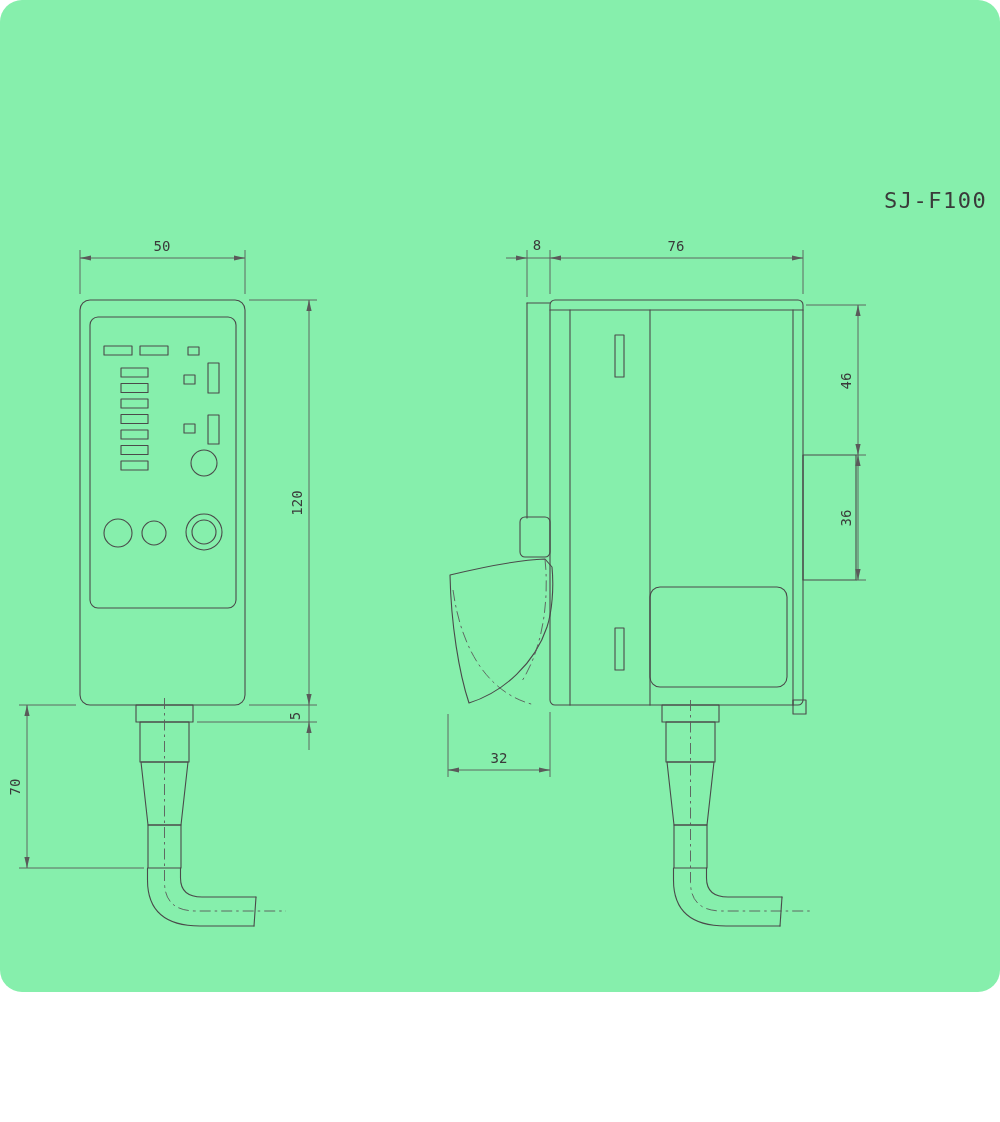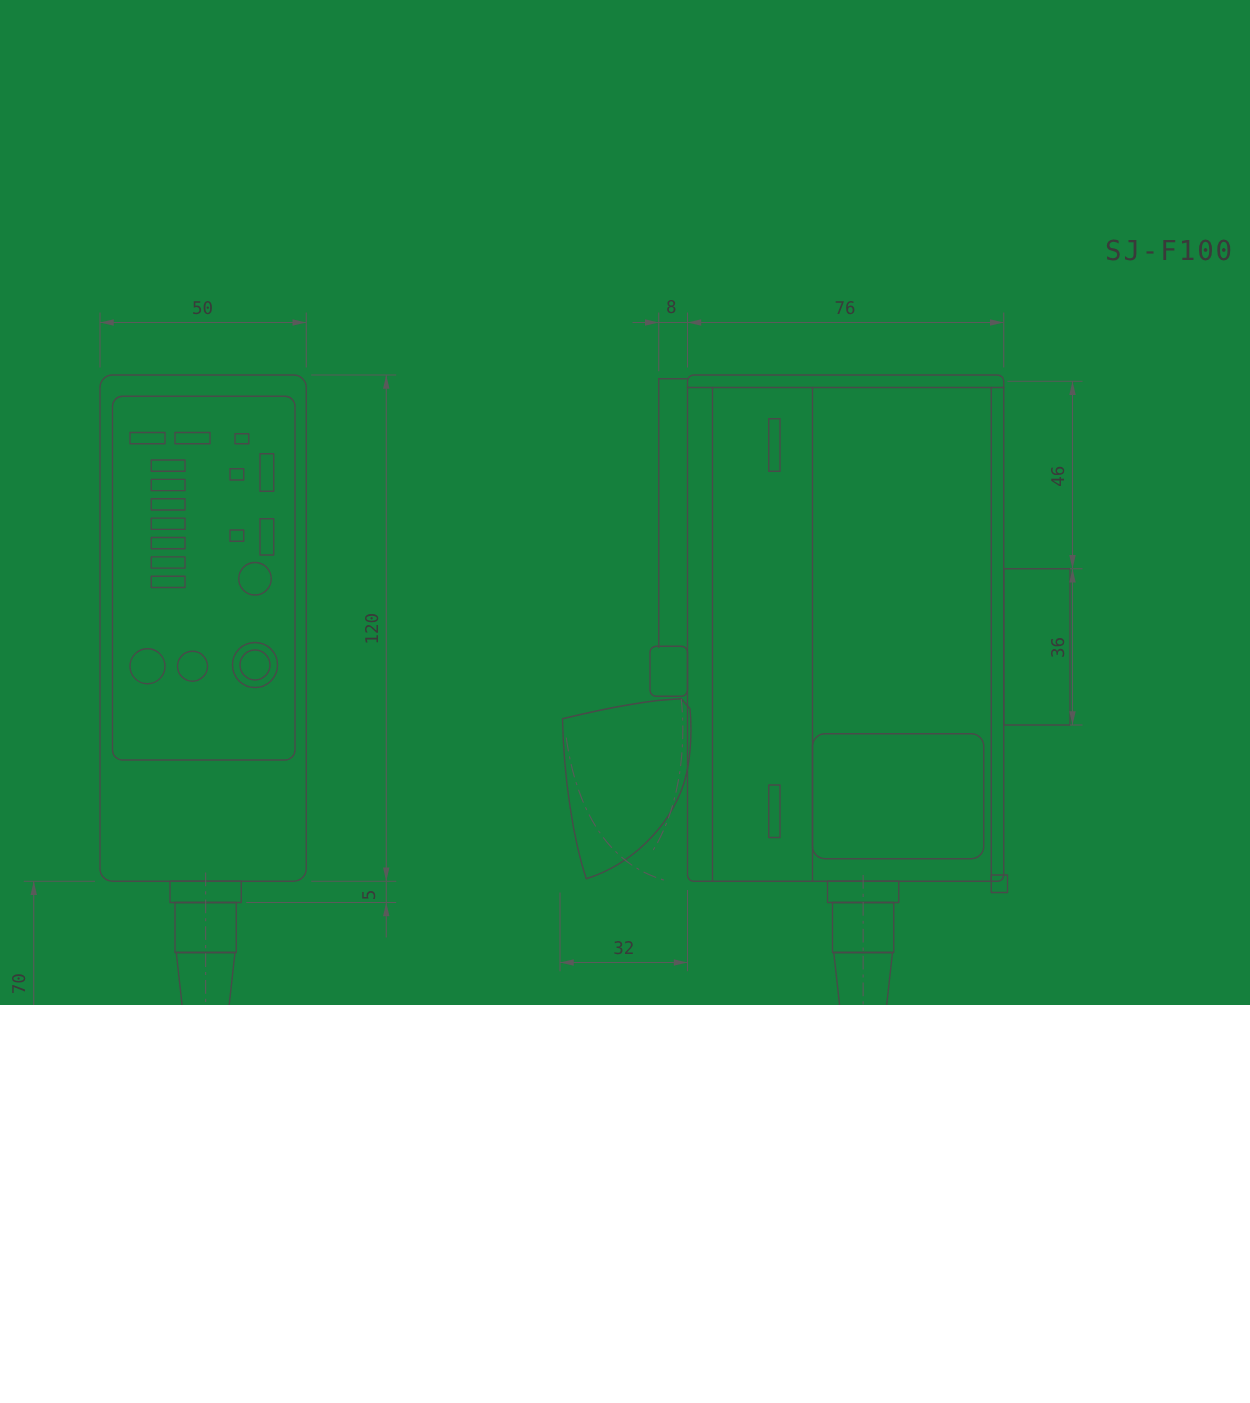--- a/index.html
+++ b/index.html
@@ -1,17 +1,17 @@
 <!DOCTYPE html>
 <html><head>
 <meta charset="utf-8">
 <style>
   html,body{margin:0;padding:0;background:#fff;}
-  .page{position:relative;width:1000px;height:804px;background:#15803d;overflow:hidden;
-        font-family:"DejaVu Sans Mono","Liberation Mono",monospace;}
+  .page{position:relative;width:1000px;height:992px;background:#86efac;overflow:hidden;
+        font-family:"DejaVu Sans Mono","Liberation Mono",monospace;border-radius:22px;}
   svg{display:block;}
   .ln{stroke:#4a4a4a;stroke-width:1.1;fill:none;stroke-linejoin:round;stroke-linecap:round;}
   .thin{stroke:#5a5a5a;stroke-width:0.9;fill:none;stroke-linecap:butt;}
   .phantom{stroke:#5a5a5a;stroke-width:0.9;fill:none;stroke-dasharray:11 4 2.5 4;}
   .arr{fill:#5a5a5a;stroke:none;}
   .dimtext{font-family:"DejaVu Sans Mono","Liberation Mono",monospace;font-size:14px;fill:#3a3a3a;}
   .titletext{font-family:"DejaVu Sans Mono","Liberation Mono",monospace;font-size:22px;fill:#3a3a3a;letter-spacing:1.5px;}
 </style>
 </head>
 <body>

